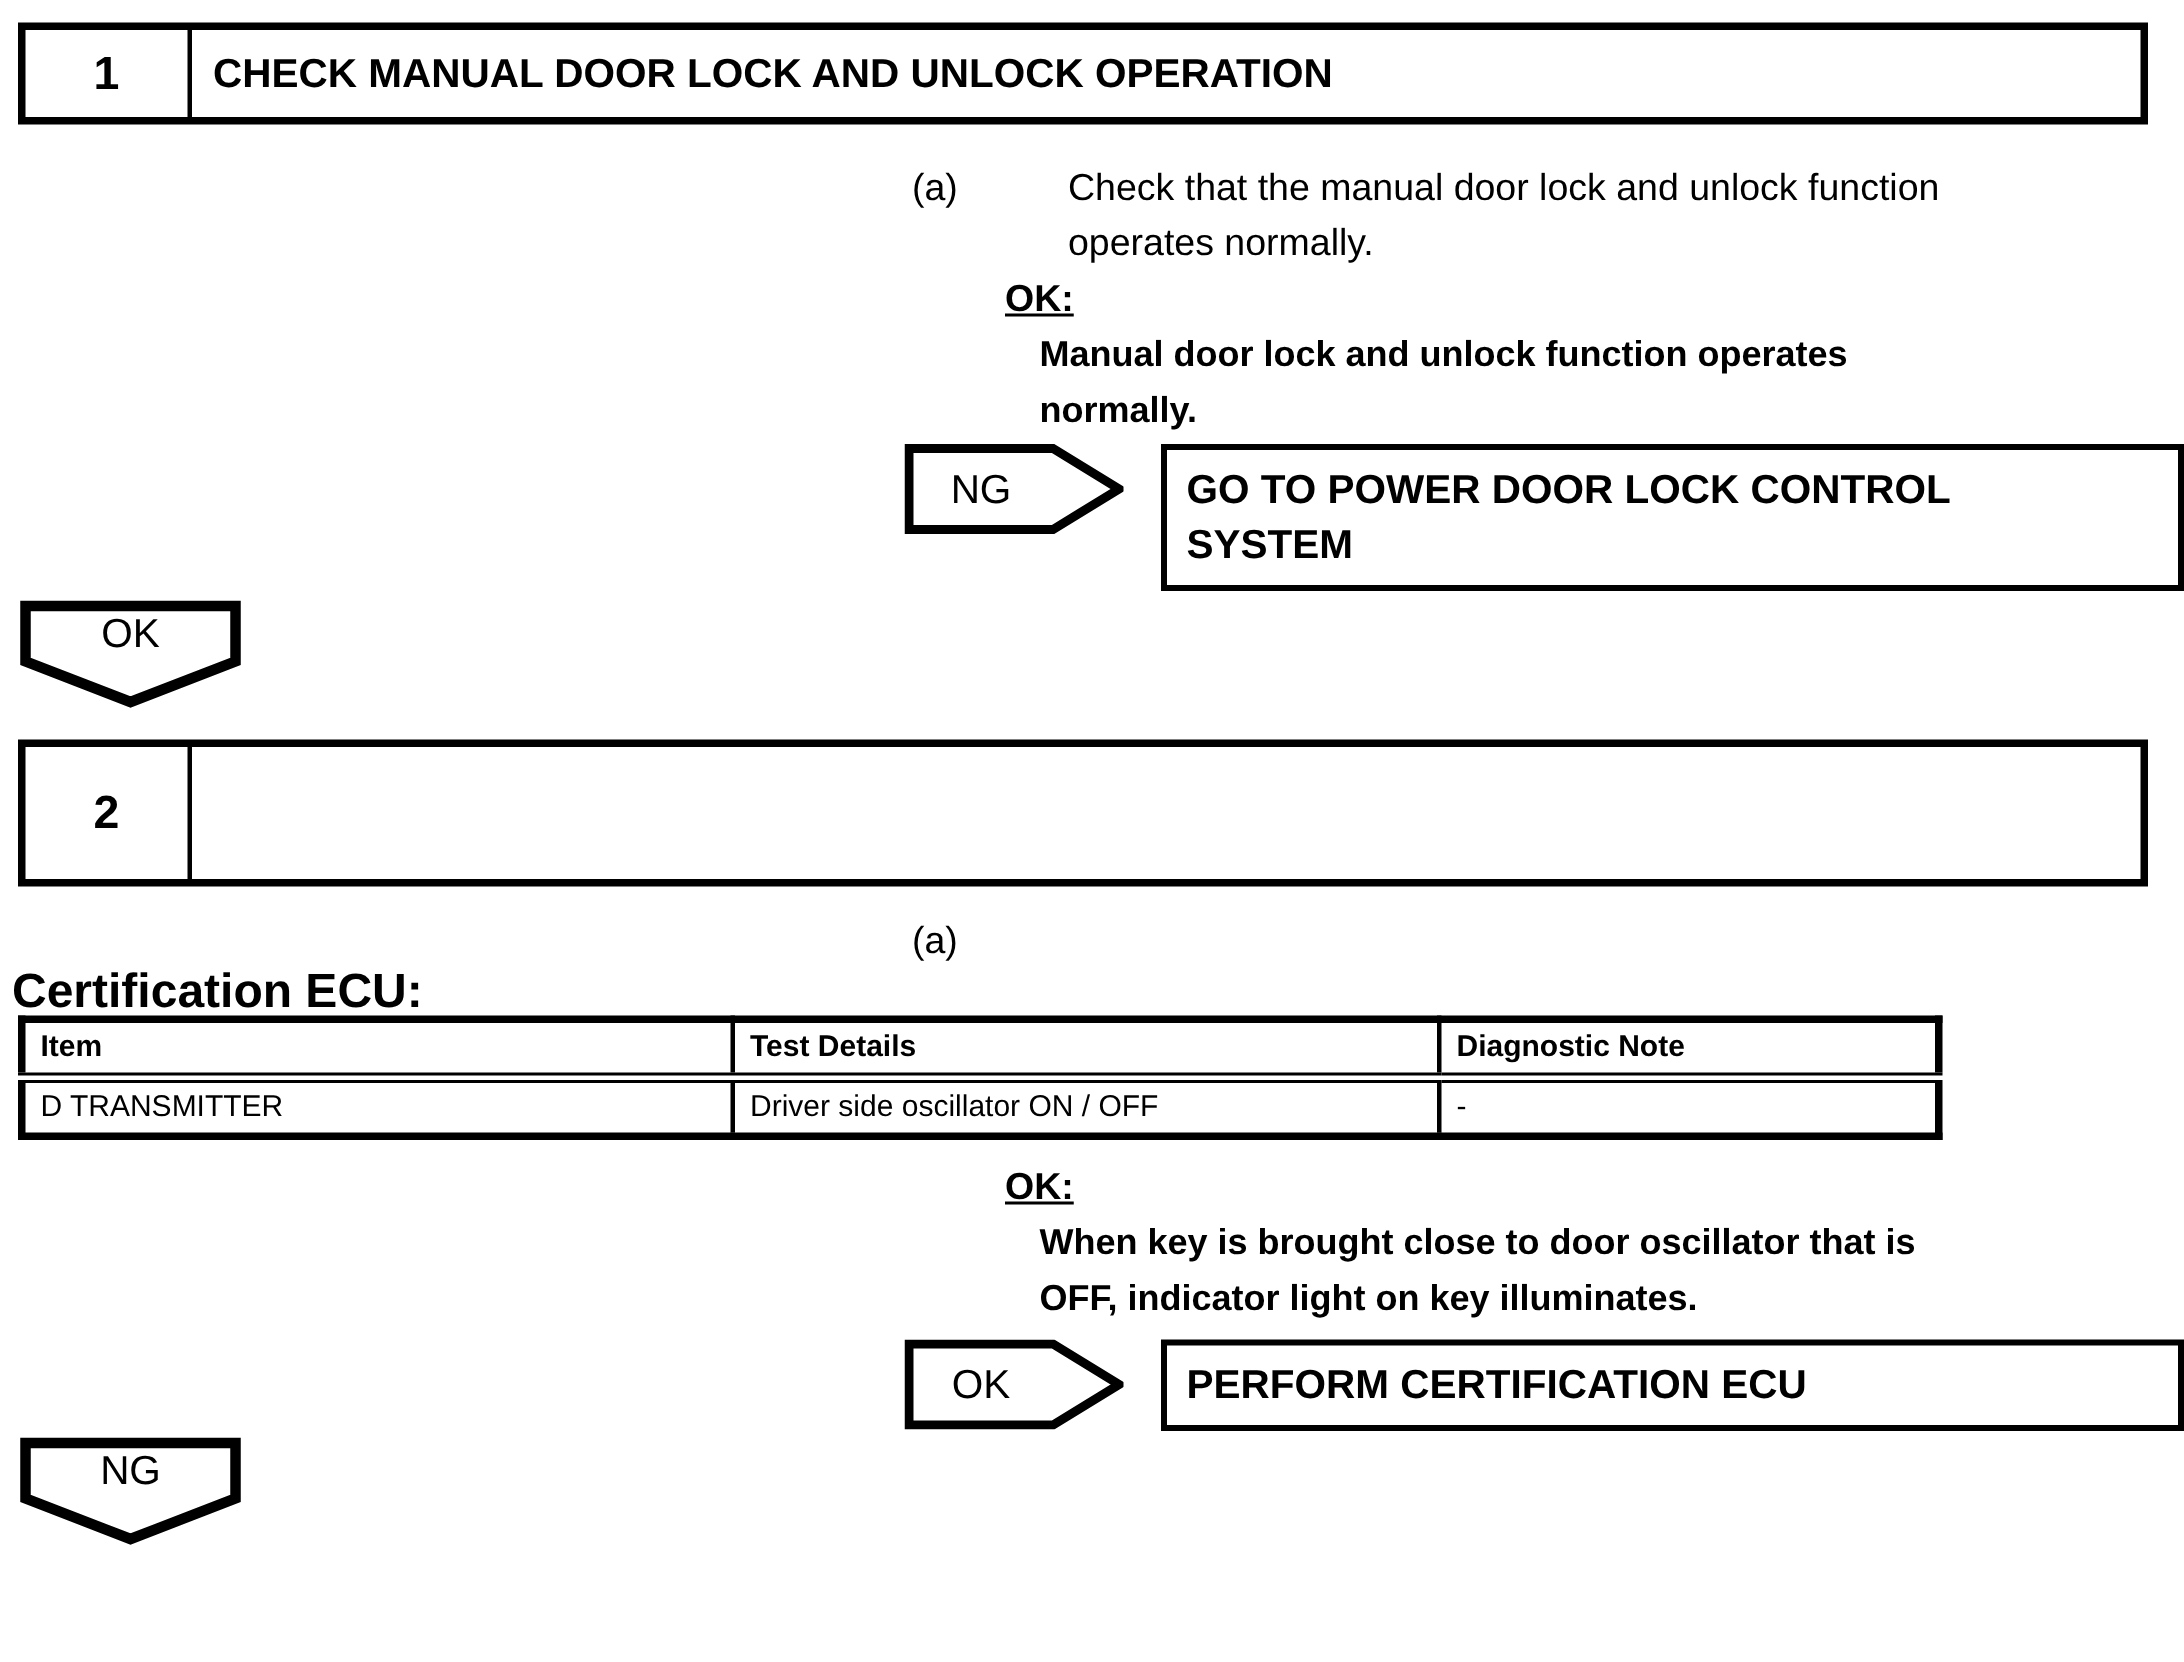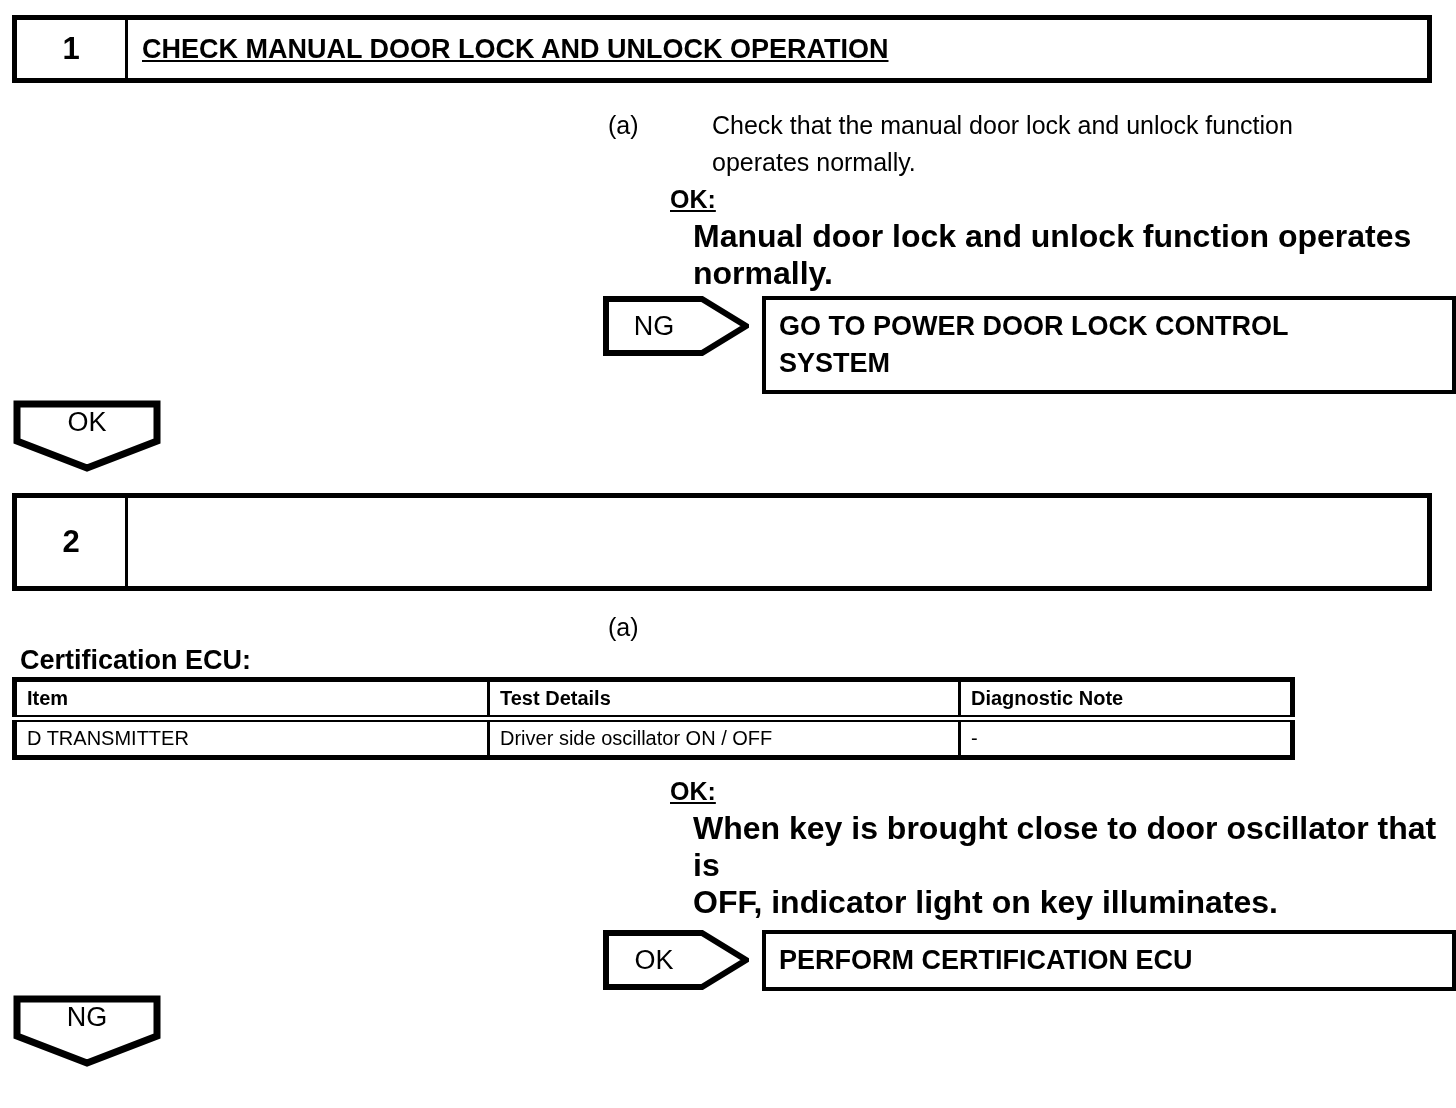--- a/index.html
+++ b/index.html
@@ -21,62 +21,61 @@
   .step-num {
     width: 111px; border-right: 3px solid #000;
     display: flex; align-items: center; justify-content: center;
     font-weight: bold; font-size: 31px;
   }
   .step-title {
     flex: 1; padding: 4px 14px;
     display: flex; align-items: center;
     font-weight: bold; font-size: 27px; line-height: 36px;
     white-space: pre-line;
-    text-decoration: underline;
   }
 
   
   .substep { display: flex; margin-left: 608px; font-size: 25px; line-height: 37px; }
   #substep1 { margin-top: 24px; }
   #substep2 { margin-top: 18px; line-height: 36px; }
   .substep-label { width: 62px; flex-shrink: 0; }
   .substep-text { white-space: pre-line; margin-left: 42px; }
   .ok-heading { margin-left: 670px; font-weight: bold; font-size: 25px; line-height: 37px; text-decoration: underline; }
-  .ok-cond { margin-left: 693px; font-weight: bold; font-size: 32px; line-height: 37px; white-space: pre-line; }
+  .ok-cond { margin-left: 693px; font-weight: bold; font-size: 24px; line-height: 37px; white-space: pre-line; }
   #ok2-heading { margin-top: 13px; }
 
   
   .branch { display: flex; align-items: flex-start; margin-left: 603px; }
   #branch1 { margin-top: 4px; }
   #branch2 { margin-top: 9px; }
   .pointer { position: relative; width: 146px; height: 60px; flex-shrink: 0; }
   .pointer svg { display: block; }
   .pointer-label {
     position: absolute; left: 0; top: 0; width: 102px; height: 60px;
     display: flex; align-items: center; justify-content: center; font-size: 27px;
   }
   .action-box {
-    margin-left: 13px; border: 4px solid #000;
+    margin-left: 25px; border: 4px solid #000;
     width: 800px; padding: 8px 13px;
     font-weight: bold; font-size: 27px; line-height: 37px;
     white-space: pre-line;
   }
 
   
   .pent { position: relative; width: 148px; height: 72px; margin-left: 13px; }
   #pent1 { margin-top: 6px; }
   #pent2 { margin-top: 4px; }
   .pent svg { display: block; }
   .pent-label {
     position: absolute; left: 0; top: 2px; width: 148px; height: 40px;
     display: flex; align-items: center; justify-content: center; font-size: 27px;
   }
 
   
-  .table-caption { margin-left: 20px; font-weight: bold; font-size: 27px; line-height: 30px; }
+  .table-caption { margin-left: 8px; font-weight: bold; font-size: 32px; line-height: 30px; }
   table.diag {
     margin-left: 12px; margin-top: 2px; width: 1283px;
     border-collapse: collapse; border: 5px solid #000;
     table-layout: fixed;
   }
   .diag th, .diag td {
     border-left: 3px solid #000;
     text-align: left; vertical-align: middle;
     padding: 5px 10px; font-size: 20px;
   }

